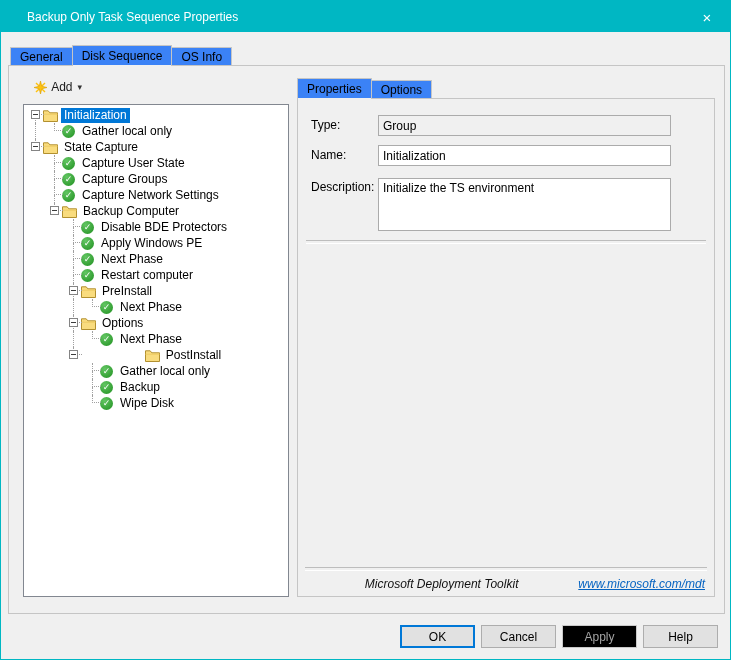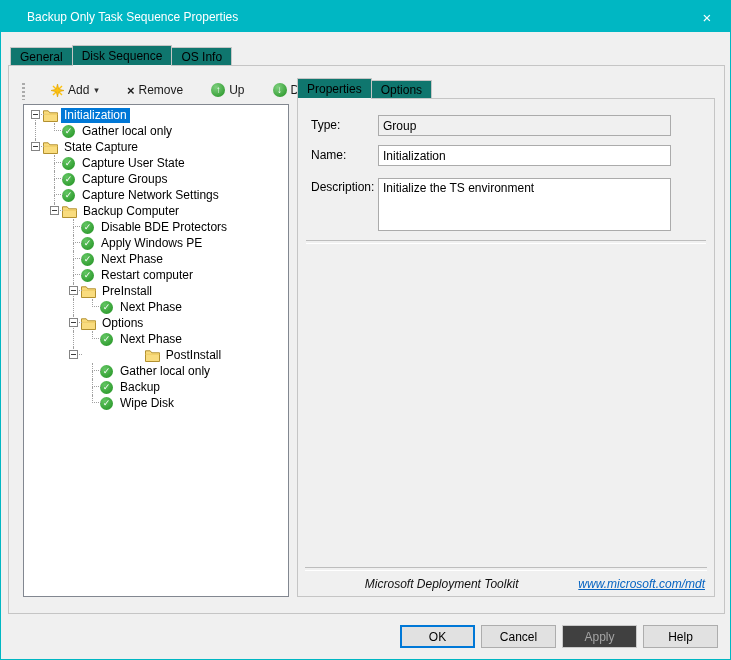--- a/index.html
+++ b/index.html
@@ -11,30 +11,30 @@
     font-family:"Liberation Sans","DejaVu Sans",sans-serif;font-size:12px;color:#000;}
   
   .titlebar{position:absolute;left:0;top:0;right:0;height:31px;background:var(--titlebar);
     display:flex;align-items:center;color:#fff;}
   .title{flex:1;font-size:12px;padding-left:26px;white-space:nowrap;}
   .closebtn{width:46px;height:31px;border:none;background:transparent;color:#fff;font-size:15px;
     line-height:31px;text-align:center;cursor:pointer;font-family:inherit;}
   
   .tabstrip{position:absolute;left:9px;top:44px;height:20px;display:flex;align-items:flex-end;z-index:3;}
   .subtabs{position:absolute;left:288px;top:12px;height:20px;display:flex;align-items:flex-end;z-index:2;}
-  .tab{box-sizing:border-box;background:#0f766e;border:1px solid #C5C5C5;border-bottom:none;
+  .tab{box-sizing:border-box;background:#3b82f6;border:1px solid #C5C5C5;border-bottom:none;
     font-size:12px;padding:2px 9px;height:18px;position:relative;white-space:nowrap;cursor:pointer;}
   .tab+.tab{margin-left:-1px;}
   .tab.active{height:20px;padding-top:3px;z-index:4;}
   .tab.active::after{content:"";position:absolute;left:0;right:0;bottom:-1px;height:1px;background:#F0F0F0;}
   
   .tabpage{position:absolute;left:7px;top:64px;width:717px;height:549px;border:1px solid #C5C5C5;
     background:#F0F0F0;box-sizing:border-box;z-index:1;}
   
-  .toolbar{position:absolute;left:13px;top:9px;height:25px;display:flex;align-items:flex-end;gap:12px;}
+  .toolbar{position:absolute;left:13px;top:9px;height:25px;display:flex;align-items:center;gap:2px;flex-direction:column;}
   .grip{width:3px;height:17px;background:repeating-linear-gradient(to bottom,#ABABAB 0 2px,transparent 2px 4px);
     margin-right:6px;}
   .tbtn{display:flex;align-items:center;gap:4px;background:transparent;border:1px solid transparent;
     font-size:12px;padding:2px 7px;cursor:pointer;color:#1A1A1A;font-family:inherit;}
   .caret{font-size:9px;margin-left:1px;color:#333;}
   .remic{font-weight:bold;font-size:13px;color:#202020;line-height:13px;}
   .gball{display:inline-block;width:14px;height:14px;border-radius:50%;
     background:radial-gradient(circle at 35% 30%,#7ED07E,#1F8F1F);color:#fff;font-size:10px;
     line-height:14px;text-align:center;font-weight:bold;}
   
@@ -63,21 +63,21 @@
   .sep{left:8px;right:8px;}
   .pline{left:7px;right:7px;bottom:25px;}
   .pfoot{position:absolute;left:7px;right:7px;bottom:3px;height:18px;display:flex;align-items:center;font-style:italic;}
   .brand{flex:1;text-align:center;font-size:12px;color:#111;}
   .mdtlink{font-size:12px;color:var(--link-blue);text-decoration:underline;cursor:pointer;margin-right:2px;}
   
   .btnrow{position:absolute;right:12px;top:624px;display:flex;gap:6px;}
   .btn{width:75px;height:23px;font-size:12px;background:#E1E1E1;border:1px solid #ADADAD;color:#000;
     font-family:inherit;cursor:pointer;}
   .btn.default{border-color:var(--accent);box-shadow:inset 0 0 0 1px var(--accent);}
-  .btn:disabled{background:#404040;border-color:#C9C9C9;color:#A3A3A3;cursor:default;}
+  .btn:disabled{background:#000000;border-color:#C9C9C9;color:#A3A3A3;cursor:default;}
 </style>
 </head>
 <body>
 
 <div class="dialog">
 
   <div class="titlebar">
     <span class="title">Backup Only Task Sequence Properties</span>
     <button class="closebtn"><span>×</span></button>
   </div>

